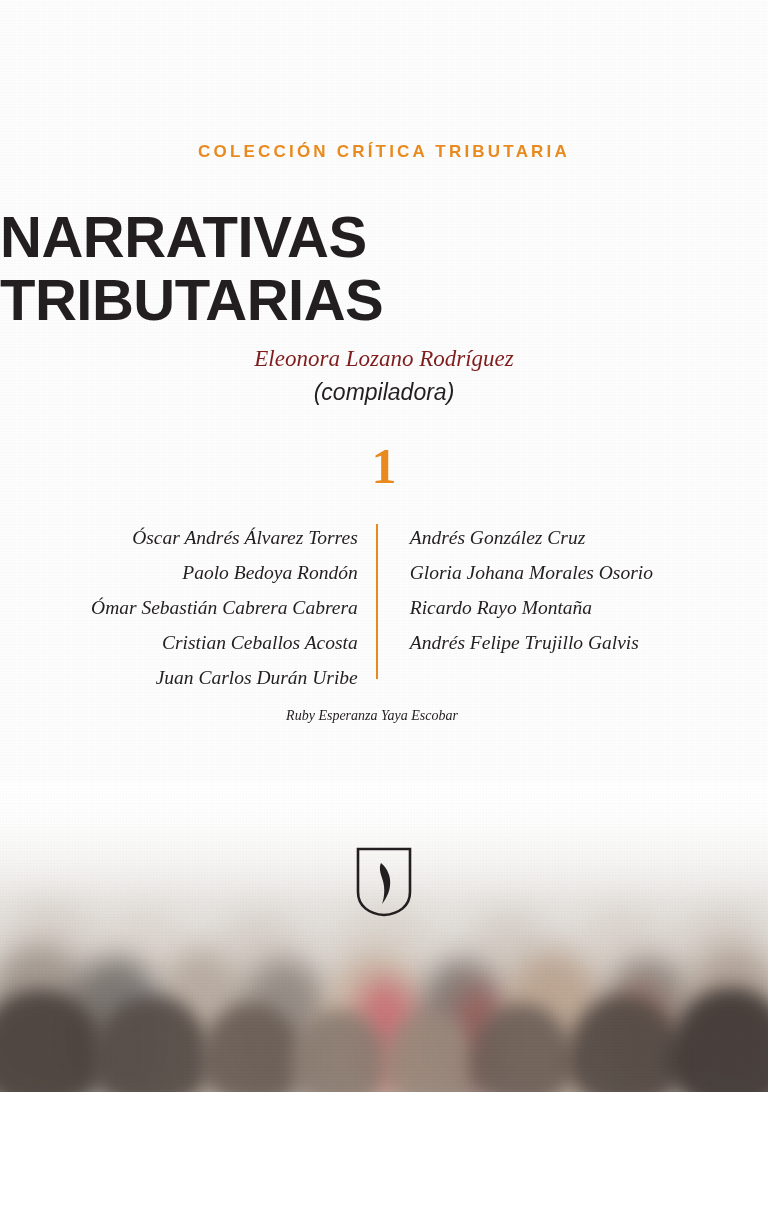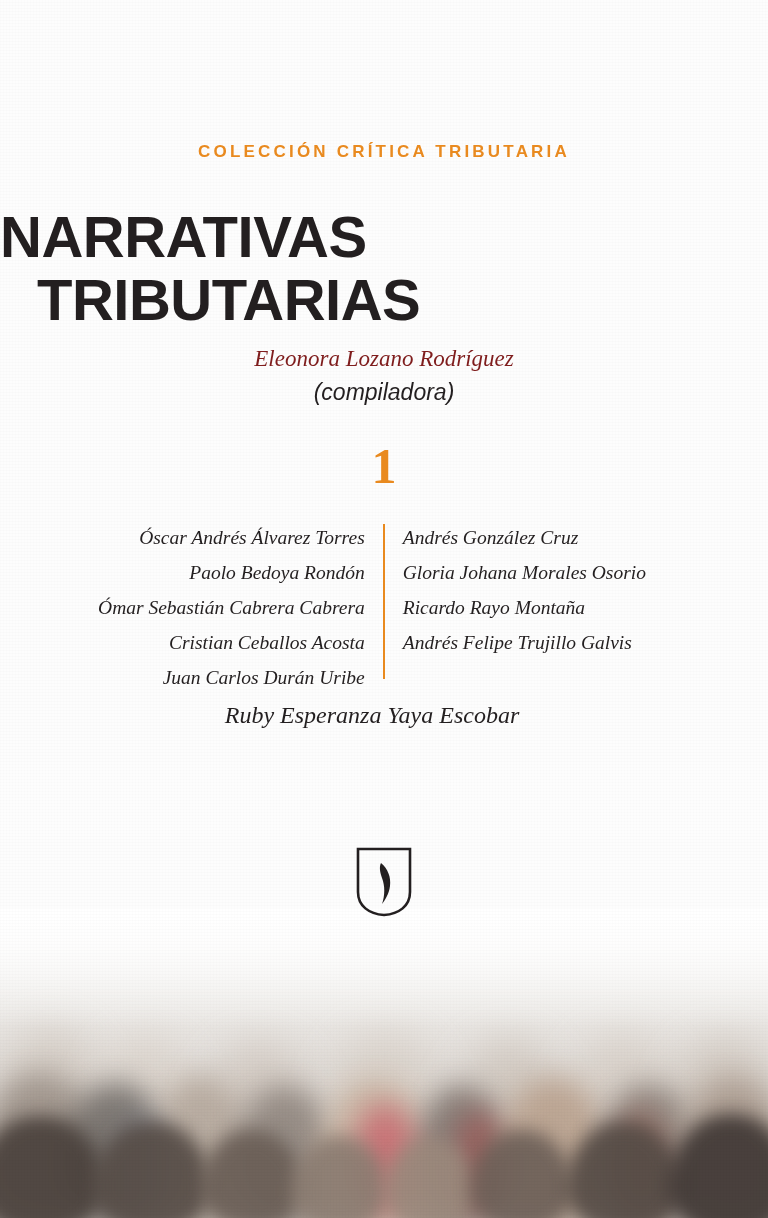--- a/index.html
+++ b/index.html
@@ -11,21 +11,21 @@
     height: 1218px;
     background: #ffffff;
     font-family: "Liberation Serif", serif;
     overflow: hidden;
     position: relative;
   }
 
   .page {
     position: relative;
     width: 768px;
-    height: 1218px;
+    height: 1092px;
     background: #fdfdfd;
     overflow: hidden;
   }
 
   
   .photo-band {
     position: absolute;
     left: 0;
     bottom: 0;
     width: 768px;
@@ -83,21 +83,21 @@
     top: 205px;
     left: 0;
     width: 768px;
     font-family: "Liberation Sans", sans-serif;
     font-weight: bold;
     font-size: 58px;
     line-height: 63px;
     letter-spacing: -0.5px;
     color: #231f20;
   }
-  .title .line2 { display: block; padding-left: 37px; }
+  .title .line2 { display: block; }
 
   .editor {
     position: absolute;
     top: 346px;
     left: 0;
     width: 768px;
     text-align: center;
     font-family: "Liberation Serif", serif;
     font-style: italic;
     font-size: 23px;
@@ -140,34 +140,34 @@
   }
   .col {
     font-family: "Liberation Serif", serif;
     font-style: italic;
     font-size: 19.5px;
     line-height: 35px;
     color: #231f20;
     white-space: nowrap;
   }
   .col.left { text-align: right; padding-right: 18px; }
-  .col.right { text-align: left; padding-left: 18px; }
+  .col.right { text-align: left; padding-left: 32px; }
   .divider {
     width: 2px;
     background: #e98a1f;
     height: 155px;
     margin-top: 4px;
     flex: 0 0 auto;
   }
   .author-last {
     margin-top: 3px;
     text-align: center;
     font-family: "Liberation Serif", serif;
     font-style: italic;
-    font-size: 24px;
+    font-size: 14px;
     line-height: 35px;
     color: #231f20;
   }
 
   
   .logo {
     position: absolute;
     top: 846px;
     left: 50%;
     transform: translateX(-50%);

